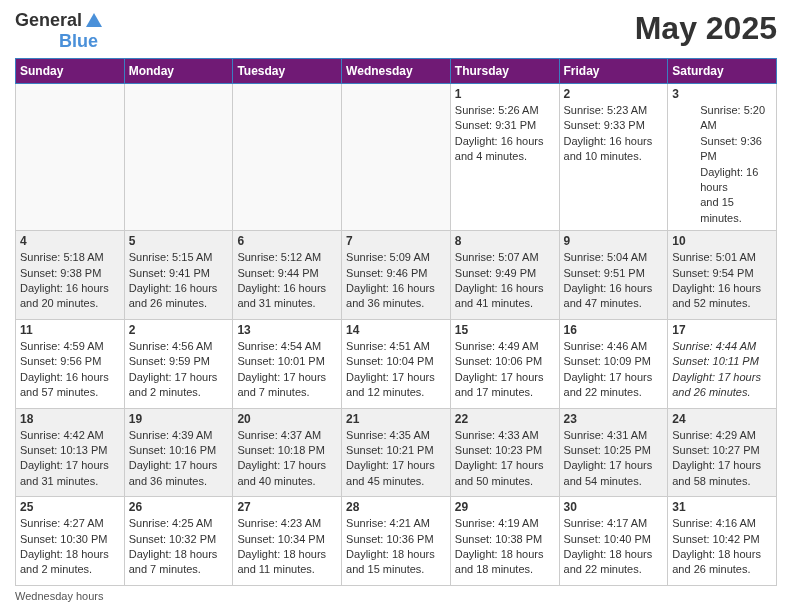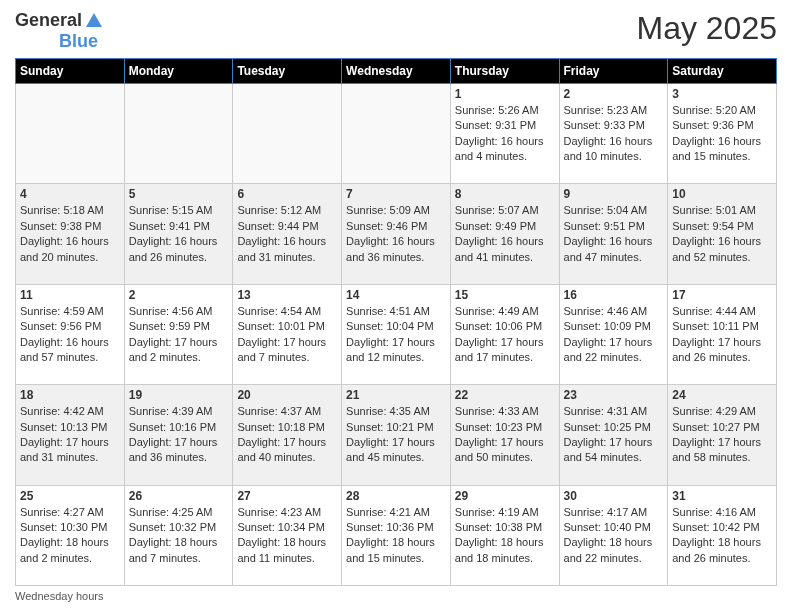--- a/index.html
+++ b/index.html
@@ -46,36 +46,36 @@
     .logo-icon {
       width: 20px;
       height: 20px;
       margin-left: 2px;
     }
     .title-area {
       text-align: right;
     }
     .month-title {
       font-size: 32px;
-      font-weight: normal;
+      font-weight: bold;
       color: #333;
     }
     .subtitle {
       font-size: 14px;
       color: #555;
     }
     .calendar {
       flex: 1;
       border: 1px solid #ccc;
       border-collapse: collapse;
       width: 100%;
       table-layout: fixed;
     }
     .calendar th {
-      background-color: #000000;
+      background-color: #701a75;
       color: #fff;
       font-size: 12px;
       font-weight: bold;
       padding: 5px 4px;
       text-align: left;
       border: 1px solid #3a7fc1;
     }
     .calendar td {
       border: 1px solid #ccc;
       vertical-align: top;
@@ -159,21 +159,21 @@
           </td>
           <td>
             <span class="day-number">2</span>
             <div class="day-info" style="white-space: pre-line;">Sunrise: 5:23 AM
 Sunset: 9:33 PM
 Daylight: 16 hours
 and 10 minutes.</div>
           </td>
           <td>
             <span class="day-number">3</span>
-            <div class="day-info" style="white-space: pre-line;">Sunrise: 5:20 AM
+            <div class="day-info" style="white-space: pre-line; margin-left: 28px;">Sunrise: 5:20 AM
 Sunset: 9:36 PM
 Daylight: 16 hours
 and 15 minutes.</div>
           </td>
         </tr>
         <tr>
           <td class="shaded">
             <span class="day-number">4</span>
             <div class="day-info" style="white-space: pre-line;">Sunrise: 5:18 AM
 Sunset: 9:38 PM
@@ -261,21 +261,21 @@
           </td>
           <td>
             <span class="day-number">16</span>
             <div class="day-info" style="white-space: pre-line;">Sunrise: 4:46 AM
 Sunset: 10:09 PM
 Daylight: 17 hours
 and 22 minutes.</div>
           </td>
           <td>
             <span class="day-number">17</span>
-            <div class="day-info" style="white-space: pre-line;">Sunrise: 4:44 AM
+            <div class="day-info" style="white-space: pre-line; font-style: italic;">Sunrise: 4:44 AM
 Sunset: 10:11 PM
 Daylight: 17 hours
 and 26 minutes.</div>
           </td>
         </tr>
         <tr>
           <td class="shaded">
             <span class="day-number">18</span>
             <div class="day-info" style="white-space: pre-line;">Sunrise: 4:42 AM
 Sunset: 10:13 PM

